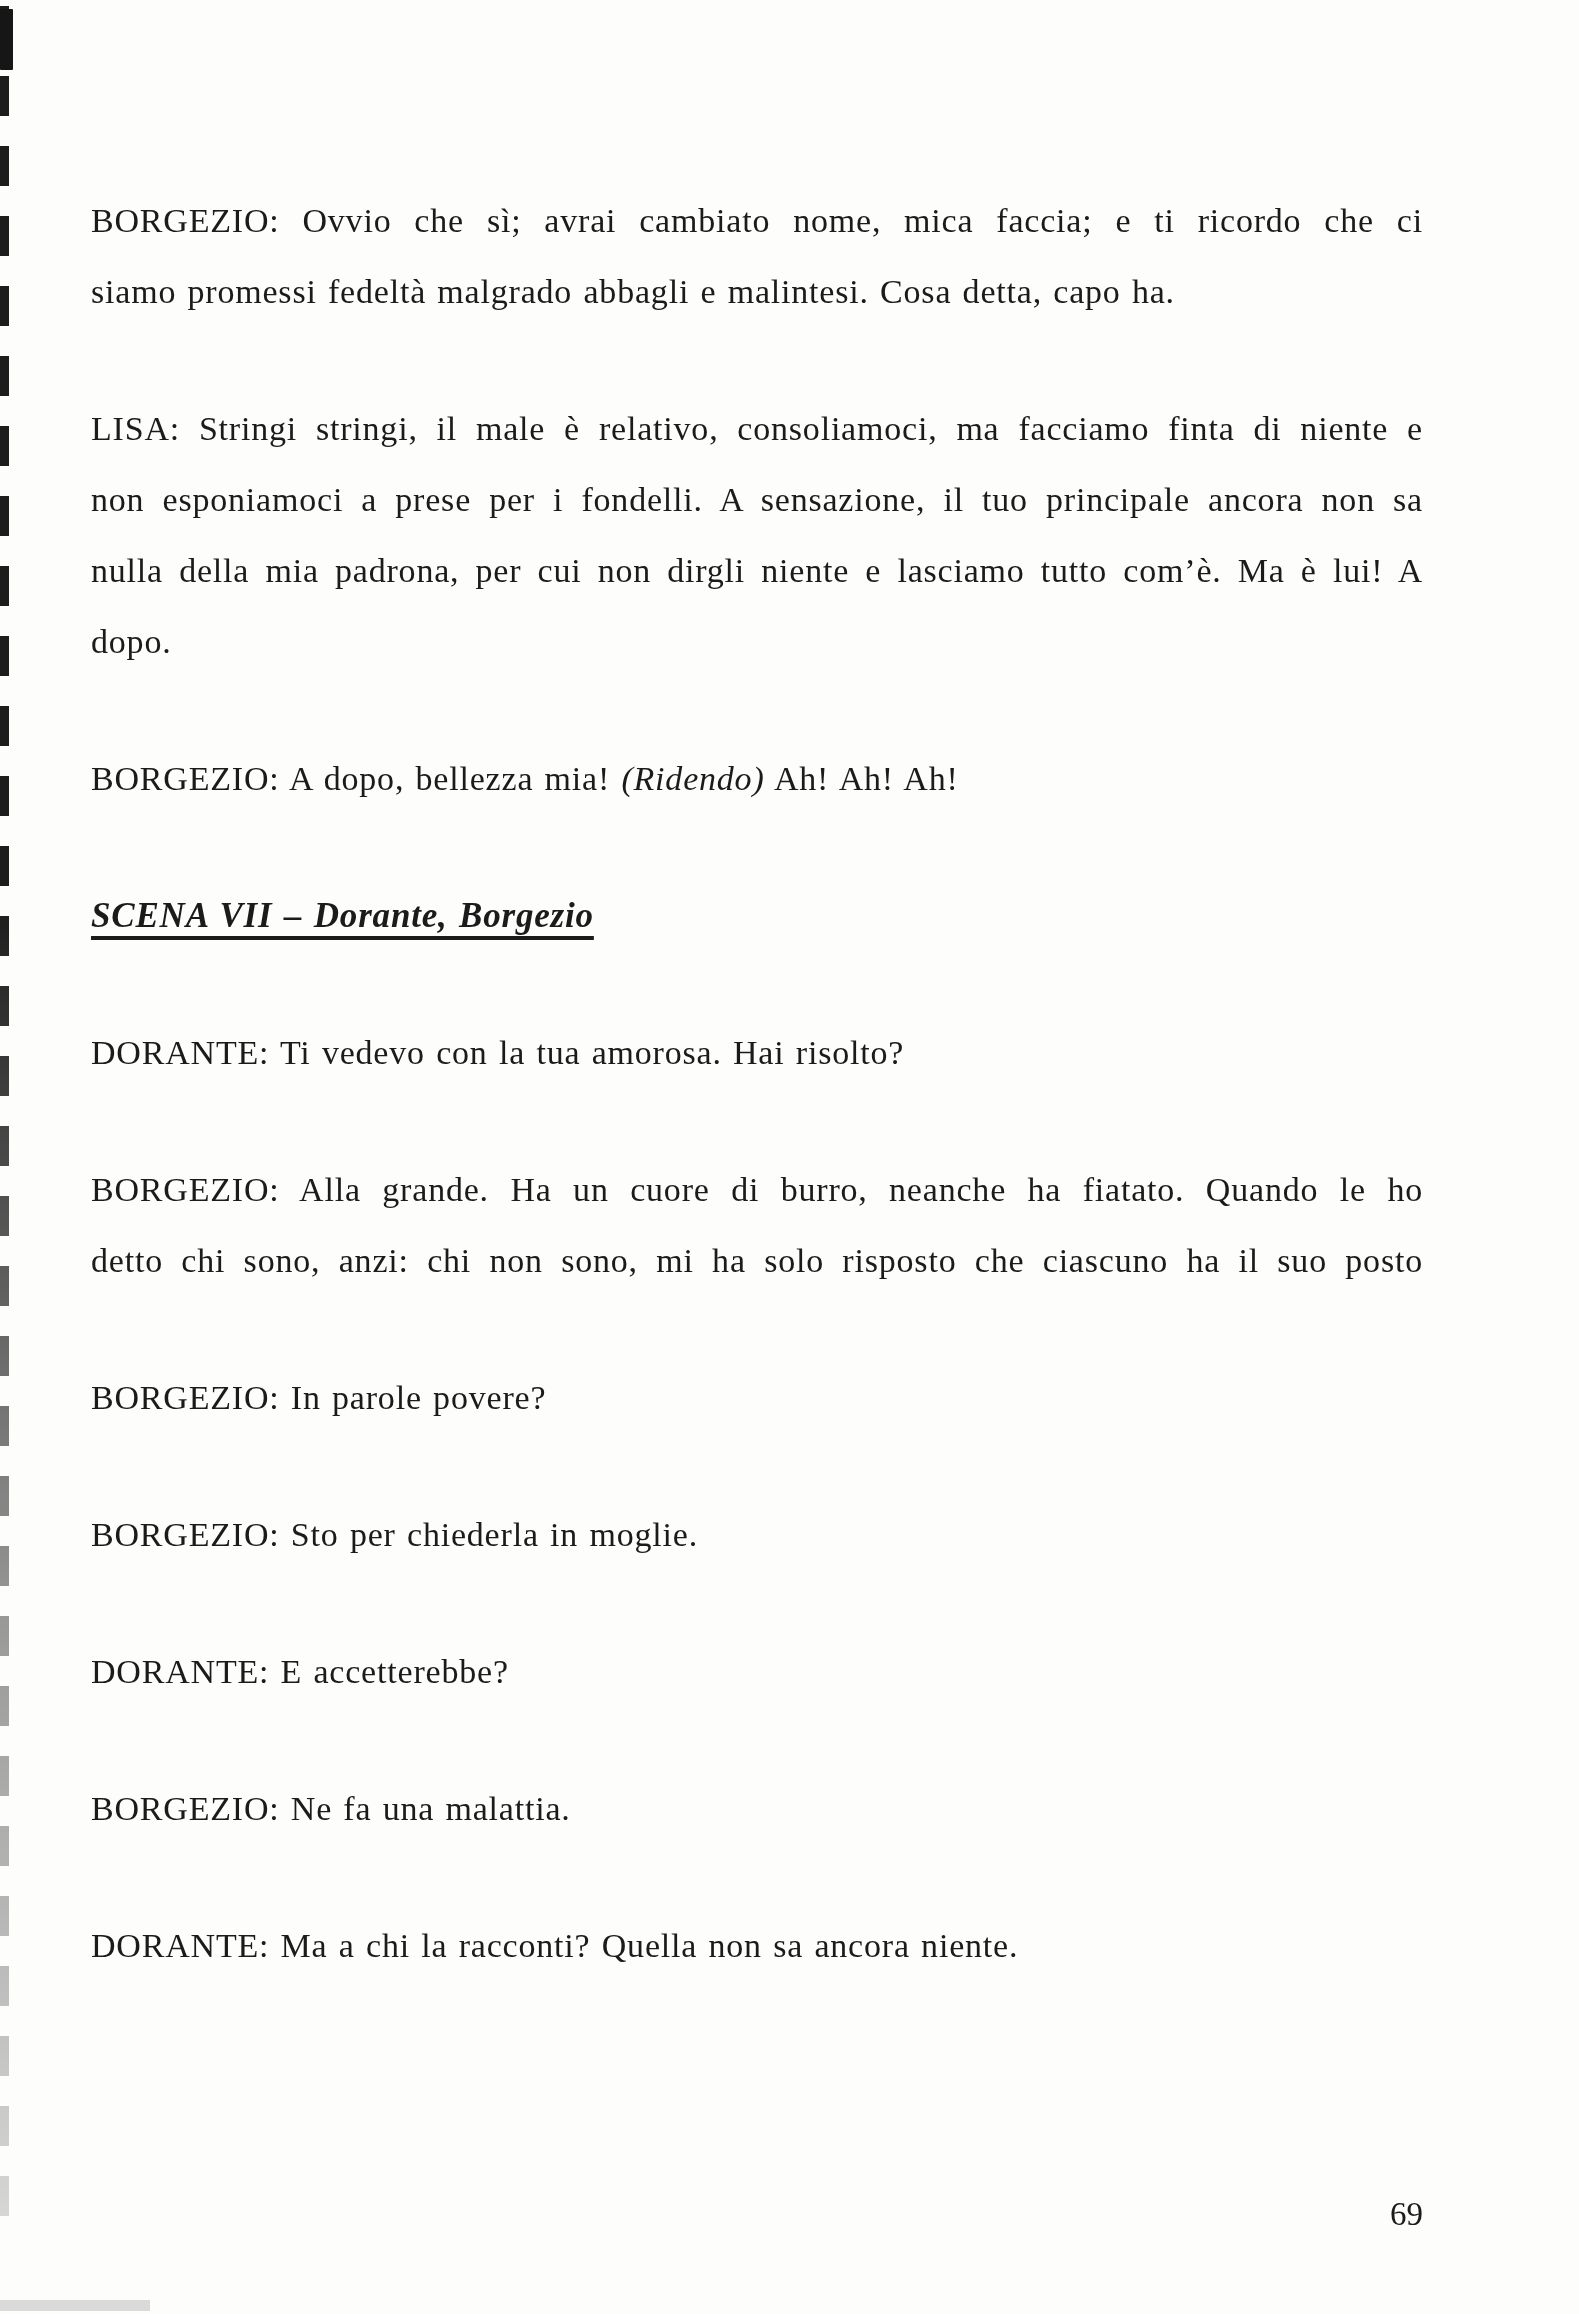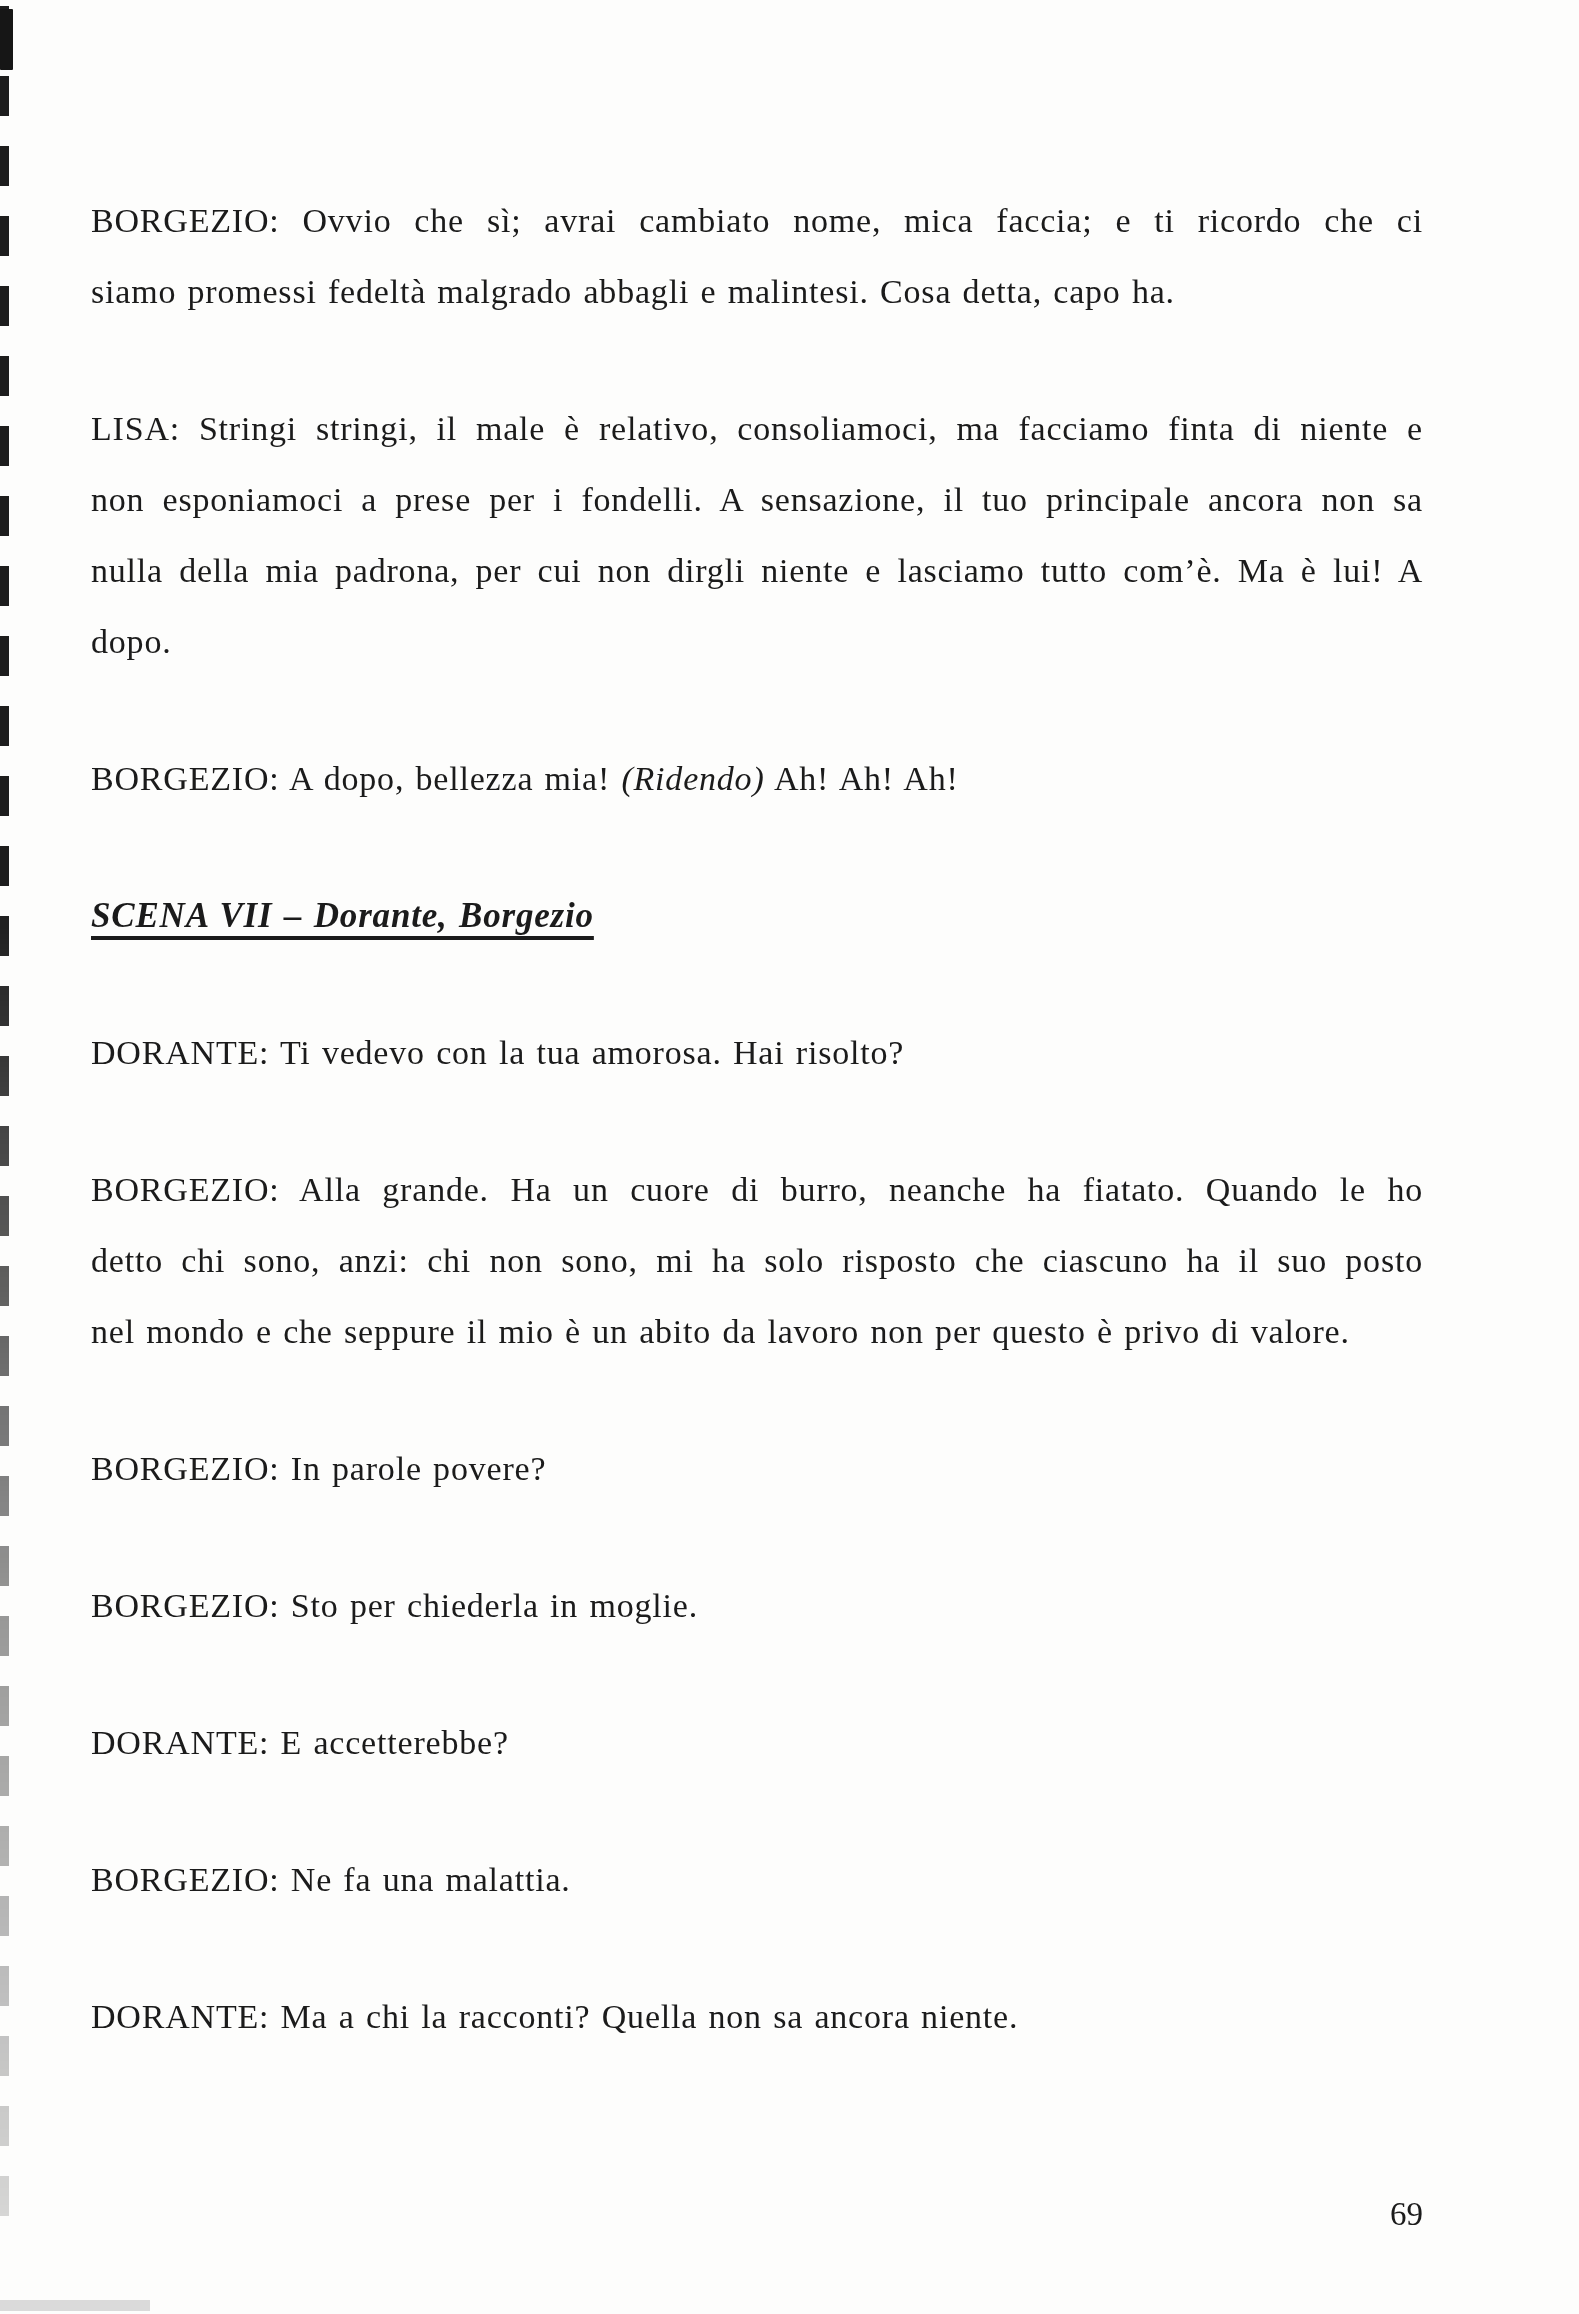--- a/index.html
+++ b/index.html
@@ -123,21 +123,20 @@
       <div class="line last scene-heading">SCENA VII – Dorante, Borgezio</div>
     </div>
 
     <div class="para">
       <div class="line last">DORANTE: Ti vedevo con la tua amorosa. Hai risolto?</div>
     </div>
 
     <div class="para">
       <div class="line">BORGEZIO: Alla grande. Ha un cuore di burro, neanche ha fiatato. Quando le ho</div>
       <div class="line">detto chi sono, anzi: chi non sono, mi ha solo risposto che ciascuno ha il suo posto</div>
-      <div class="line last">nel mondo e che seppure il mio è un abito da lavoro non per questo è privo di valore.</div>
     </div>
 
     <div class="para">
       <div class="line last">BORGEZIO: In parole povere?</div>
     </div>
 
     <div class="para">
       <div class="line last">BORGEZIO: Sto per chiederla in moglie.</div>
     </div>
 

